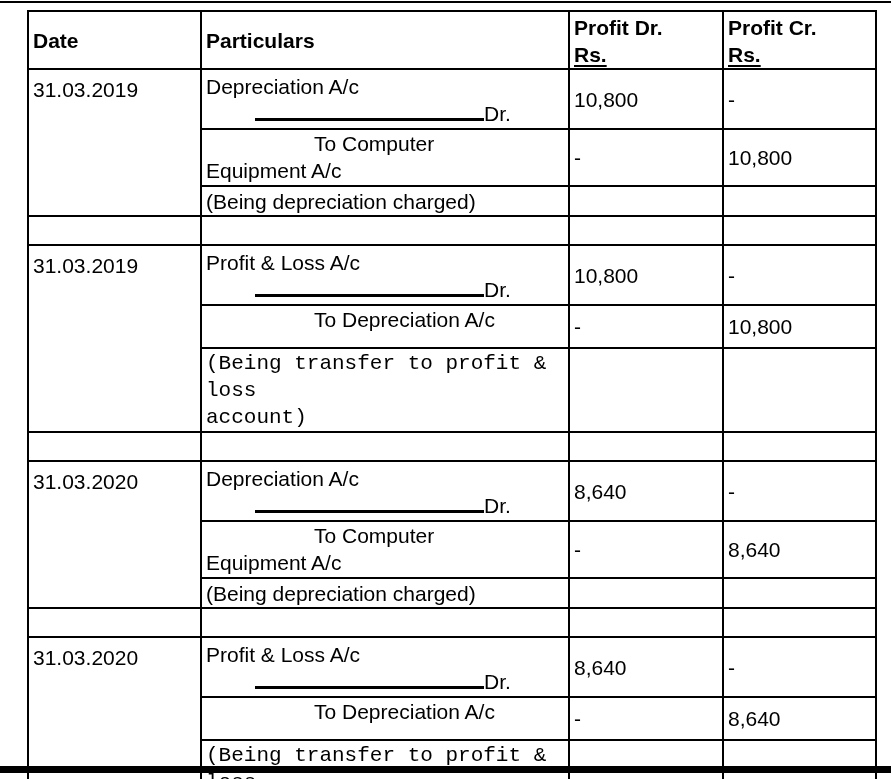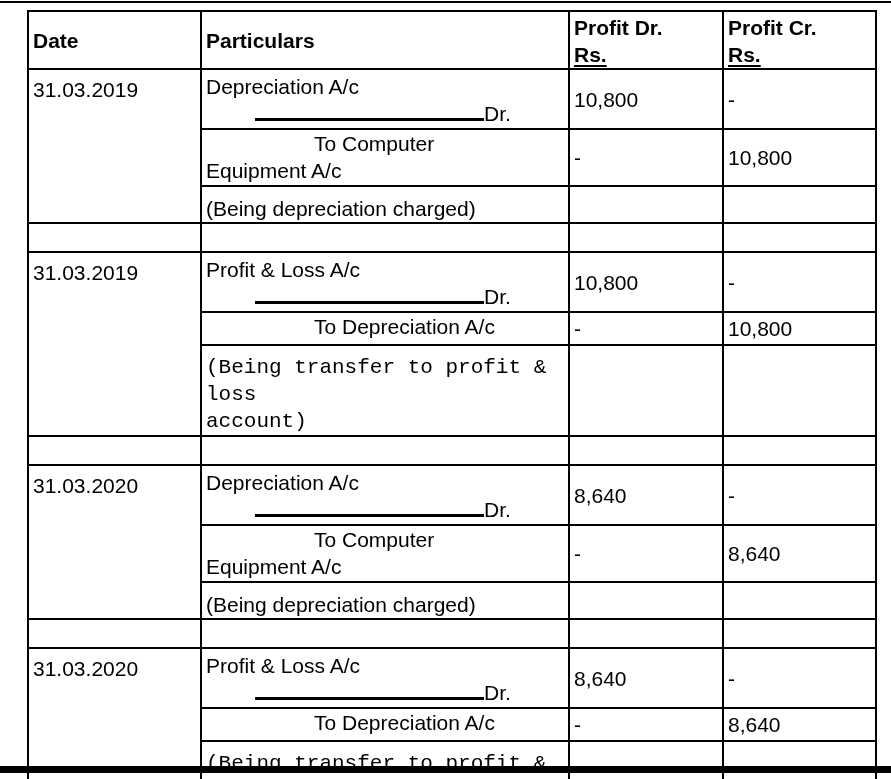--- a/index.html
+++ b/index.html
@@ -61,38 +61,38 @@
   .u {
     text-decoration-line: underline;
     text-decoration-style: solid;
     text-decoration-color: var(--ink, #000000);
     text-decoration-thickness: 2px;
     text-underline-offset: 3px;
   }
 
   tr.r-debit      { height: 60px; }
   tr.r-credit-two { height: 57px; }
-  tr.r-credit-one { height: 33px; }
+  tr.r-credit-one { height: 43px; }
   tr.r-narr-one   { height: 28px; }
   tr.r-narr-two   { height: 59px; font-family: Liberation Mono, monospace; }
   tr.r-empty      { height: 29px; }
 
   td.date-cell { padding-top: 6px; }
   td.v-mid { vertical-align: middle; }
   .acct { padding-top: 3px; }
   .drline { white-space: nowrap; text-align: center; }
   .rule {
     display: inline-block;
     width: 229px;
     margin-left: -4px;
     height: 0;
     border-bottom: 3px solid var(--ink, #000000);
   }
   .indent { padding-left: 108px; }
-  .narr { padding-top: 8px; }
+  .narr { padding-top: 1px; }
 </style>
 </head>
 <body>
 
 <div class="page">
   <div class="top-rule"></div>
 
   <table class="journal">
     <colgroup>
       <col class="c-date">

